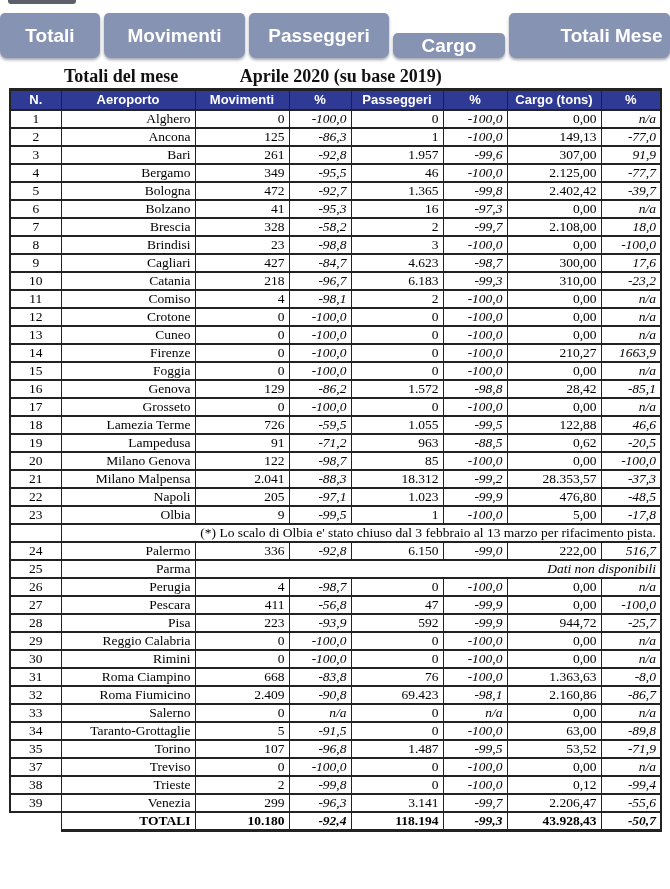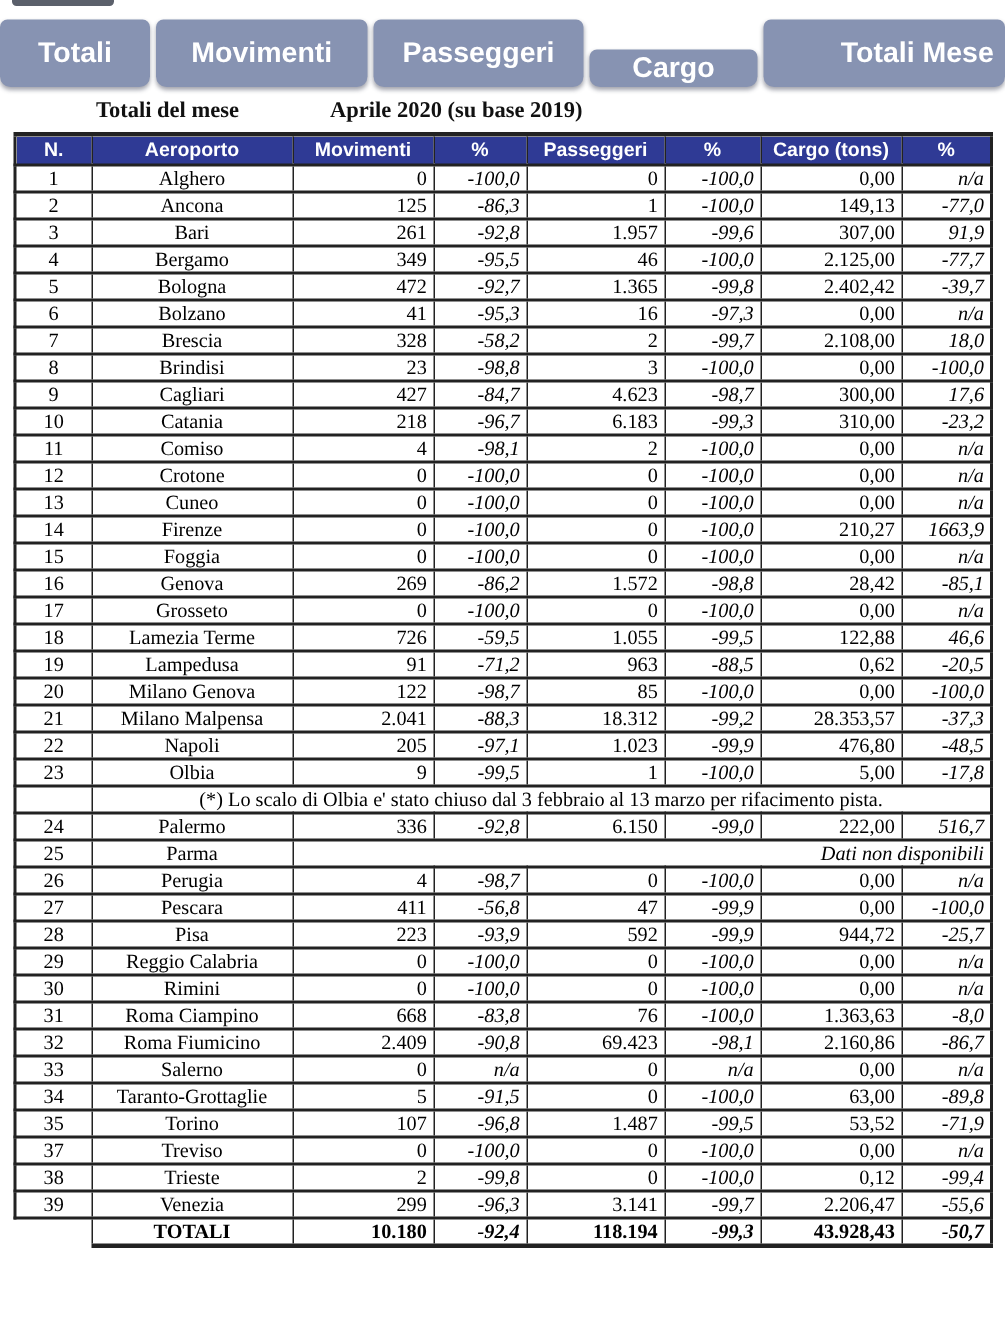--- a/index.html
+++ b/index.html
@@ -18,21 +18,21 @@
   .tab {
     color:#ffffff; font-family:"Liberation Sans", sans-serif; font-weight:bold;
     font-size:19px; display:flex; align-items:center; justify-content:center;
     border-radius:5px 5px 7px 7px; box-shadow:0 2px 3px rgba(50,55,75,0.45);
     cursor:pointer;
   }
   .t0 { width:100px; } .t1 { width:141px; } .t2 { width:140px; }
   .t3 { width:112px;margin-top:20px; } .t4 { flex:1; }
   .subtitle {
     position:absolute; left:0; top:66px; width:670px;
-    font-weight:bold; font-size:15px; color:#111;
+    font-weight:bold; font-size:18px; color:#111;
   }
   .subtitle .lbl { margin-left:64px; }
   .subtitle .per { margin-left:57px; }
   .table-wrap { position:absolute; left:9px; top:88px; }
   table { border-collapse:collapse; table-layout:fixed; width:651px; }
   th, td {
     border:1px solid #222222; border-top-width:2px; border-bottom-width:2px;
     overflow:hidden; white-space:nowrap; box-sizing:border-box;
   }
   th:first-child, td:first-child { border-left-width:2px; }
@@ -40,24 +40,24 @@
   thead th { border-top-width:3px; }
   tbody tr:last-child td { border-bottom-width:3px; }
   th {
     height:20px; font-family:"Liberation Sans", sans-serif; font-weight:bold;
     font-size:13px; color:#ffffff; text-align:center; padding:0 2px;
   }
   td {
     height:16px; line-height:16px; font-size:13.5px; padding:0 4px; color:#000;
   }
   .c-n    { text-align:center; padding:0 2px; }
-  .c-name { text-align:center;margin-top:28px; }
+  .c-name { text-align:right;margin-top:28px; }
   .c-num  { text-align:right; }
   .c-pct  { text-align:right; font-style:italic; }
-  .note-cell   { text-align:center; }
+  .note-cell   { text-align:right; }
   .nodata-cell { text-align:right; font-style:italic; }
   tr.total td { font-weight:bold; }
   td.empty-cell { border:none; }
 </style>
 </head>
 <body>
 
 <div class="top-fragment"></div>
 
 <div class="tabbar">
@@ -244,21 +244,21 @@
           <td class="c-num">0</td>
           <td class="c-pct">-100,0</td>
           <td class="c-num">0</td>
           <td class="c-pct">-100,0</td>
           <td class="c-num">0,00</td>
           <td class="c-pct">n/a</td>
         </tr>
         <tr>
           <td class="c-n">16</td>
           <td class="c-name">Genova</td>
-          <td class="c-num">269</td>
+          <td class="c-num">129</td>
           <td class="c-pct">-86,2</td>
           <td class="c-num">1.572</td>
           <td class="c-pct">-98,8</td>
           <td class="c-num">28,42</td>
           <td class="c-pct">-85,1</td>
         </tr>
         <tr>
           <td class="c-n">17</td>
           <td class="c-name">Grosseto</td>
           <td class="c-num">0</td>

